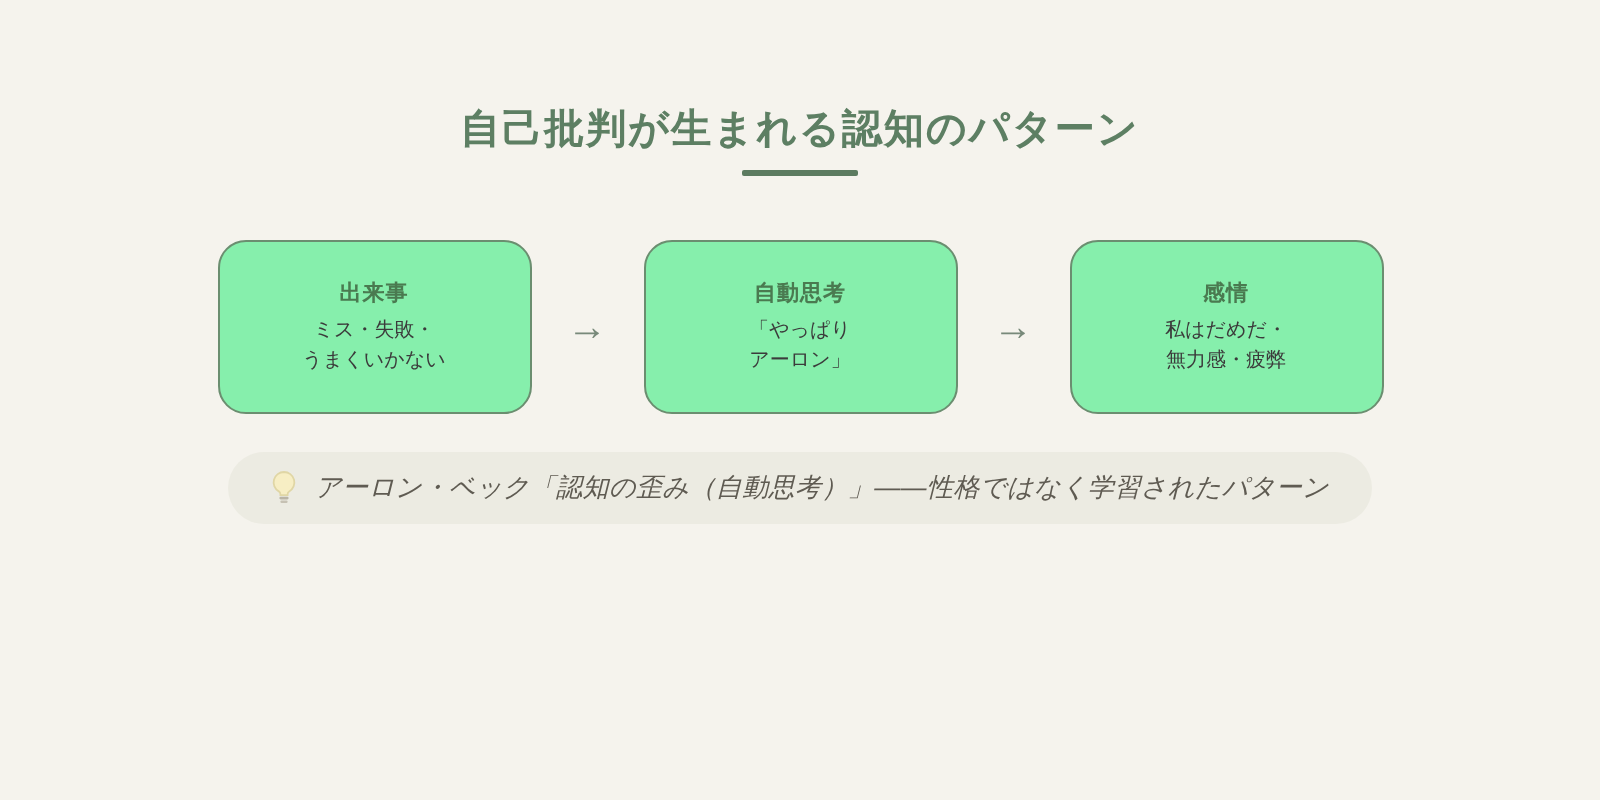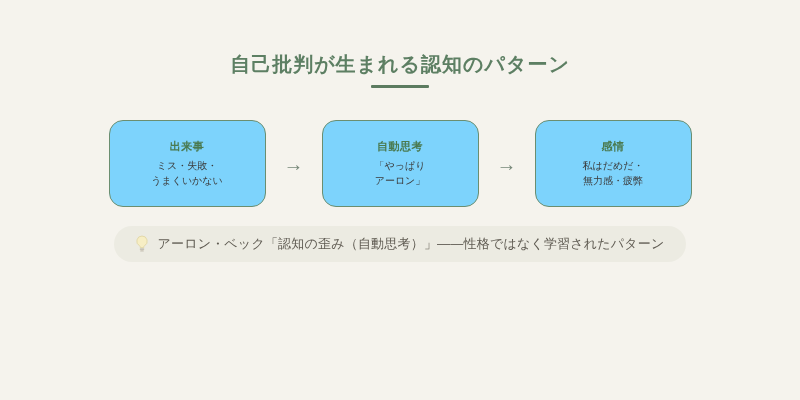--- a/index.html
+++ b/index.html
@@ -31,21 +31,21 @@
   }
   .flow-row {
     margin-top: 32px;
     display: flex;
     align-items: center;
     justify-content: center;
     gap: 12px;
   }
   .flow-box {
     width: 157px; height: 87px;
-    background: #7dd3fc;
+    background: #86efac;
     border: 1.5px solid #6b8e70;
     border-radius: 14px;
     display: flex; flex-direction: column;
     align-items: center; justify-content: center;
   }
   .flow-label {
     font-size: 11px;
     font-weight: bold;
     color: #4a7a50;
     margin-bottom: 5px;
@@ -65,20 +65,21 @@
     line-height: 1;
   }
   .note-pill {
     margin-top: 19px;
     background: #ecebe2;
     border-radius: 999px;
     padding: 9px 21px;
     display: flex;
     align-items: center;
     gap: 8px;
+    font-style: italic;
   }
   .note-text {
     font-size: 13px;
     color: #5f5b52;
     letter-spacing: 0.2px;
     white-space: nowrap;
   }
   .bulb-icon { display: inline-flex; flex: 0 0 auto; }
 </style>
 </head>

